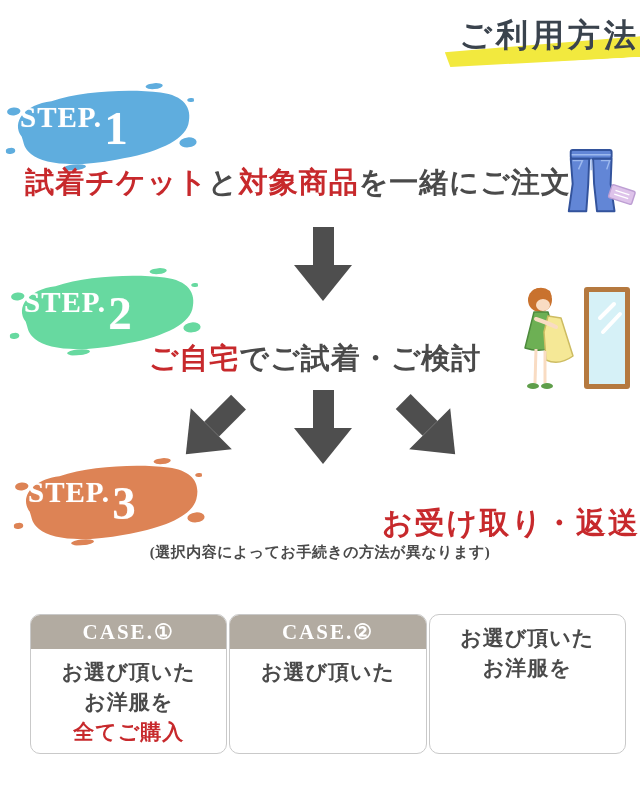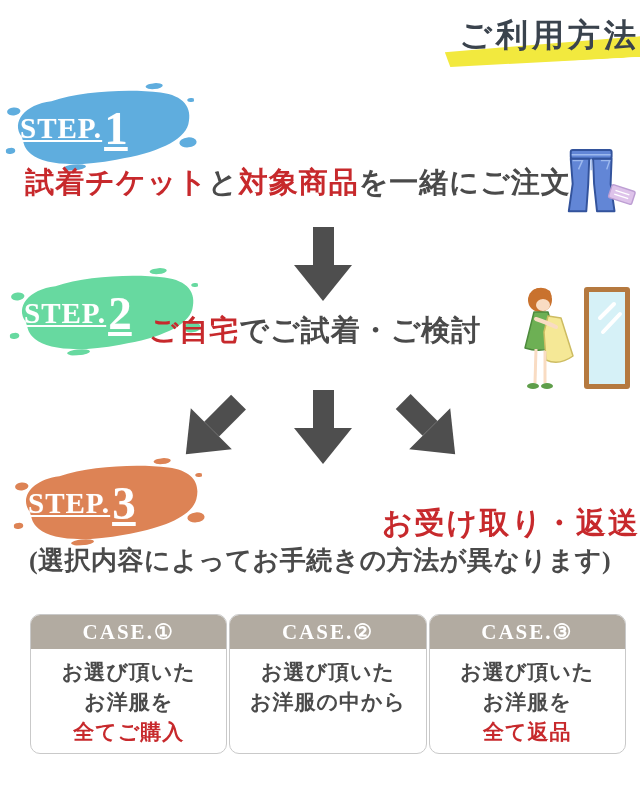--- a/index.html
+++ b/index.html
@@ -24,43 +24,42 @@
     position:relative;z-index:1;margin:0;
     font-size:32px;font-weight:700;letter-spacing:4px;
     color:var(--title_text);
   }
 
   
   .badge{position:absolute;width:192px;height:80px;}
   .badge svg{position:absolute;left:0;top:0;width:100%;height:100%;transform:rotate(-5deg);}
   .badge-text{
     position:absolute;left:16px;top:50%;transform:translateY(-50%);
-    display:flex;align-items:center;color:#ffffff;z-index:1;
+    display:flex;align-items:flex-start;color:#ffffff;z-index:1;
     text-shadow:0 0 1px rgba(255,255,255,.4);
-    text-decoration:underline;
   }
   .badge-prefix{font-size:29px;font-weight:700;letter-spacing:1px;}
   .badge-num{font-size:47px;font-weight:700;margin-left:2px;}
 
   
   .step-line{
     position:absolute;left:0;width:100%;text-align:center;
     font-size:29px;font-weight:700;letter-spacing:1px;color:var(--body_text);
   }
   .step-line .em{color:var(--accent_red);}
   .line-1{top:163px;padding-right:44px;box-sizing:border-box;}
-  .line-2{top:311px;padding-right:10px;box-sizing:border-box;}
+  .line-2{top:339px;padding-right:10px;box-sizing:border-box;}
 
   .step3-heading{
     position:absolute;top:503px;left:0;width:100%;text-align:right;
     font-size:30px;font-weight:700;letter-spacing:2px;color:var(--accent_red);
   }
   .step3-note{
     position:absolute;top:543px;left:0;width:100%;text-align:center;
-    font-size:26px;font-weight:700;letter-spacing:0.5px;color:var(--body_text);
+    font-size:15px;font-weight:700;letter-spacing:0.5px;color:var(--body_text);
   }
 
   
   .arrow{position:absolute;width:58px;display:flex;flex-direction:column;align-items:center;}
   .arrow .shaft{width:21px;height:38px;background:var(--arrow_gray);}
   .arrow .head{
     width:0;height:0;
     border-left:29px solid transparent;border-right:29px solid transparent;
     border-top:36px solid var(--arrow_gray);
   }
@@ -228,26 +227,23 @@
       <div class="case-body">
         <div class="case-line">お選び頂いた</div>
         <div class="case-line">お洋服を</div>
         <div class="case-line red">全てご購入</div>
       </div>
     </div>
     <div class="case-box">
       <div class="case-header">CASE.②</div>
       <div class="case-body">
         <div class="case-line">お選び頂いた</div>
-        <div class="case-line">お洋服の中から</div>
       </div>
     </div>
     <div class="case-box">
-      <div class="case-header">CASE.③</div>
       <div class="case-body">
         <div class="case-line">お選び頂いた</div>
         <div class="case-line">お洋服を</div>
-        <div class="case-line red">全て返品</div>
       </div>
     </div>
   </section>
 
 </div>
 
 </body></html>

